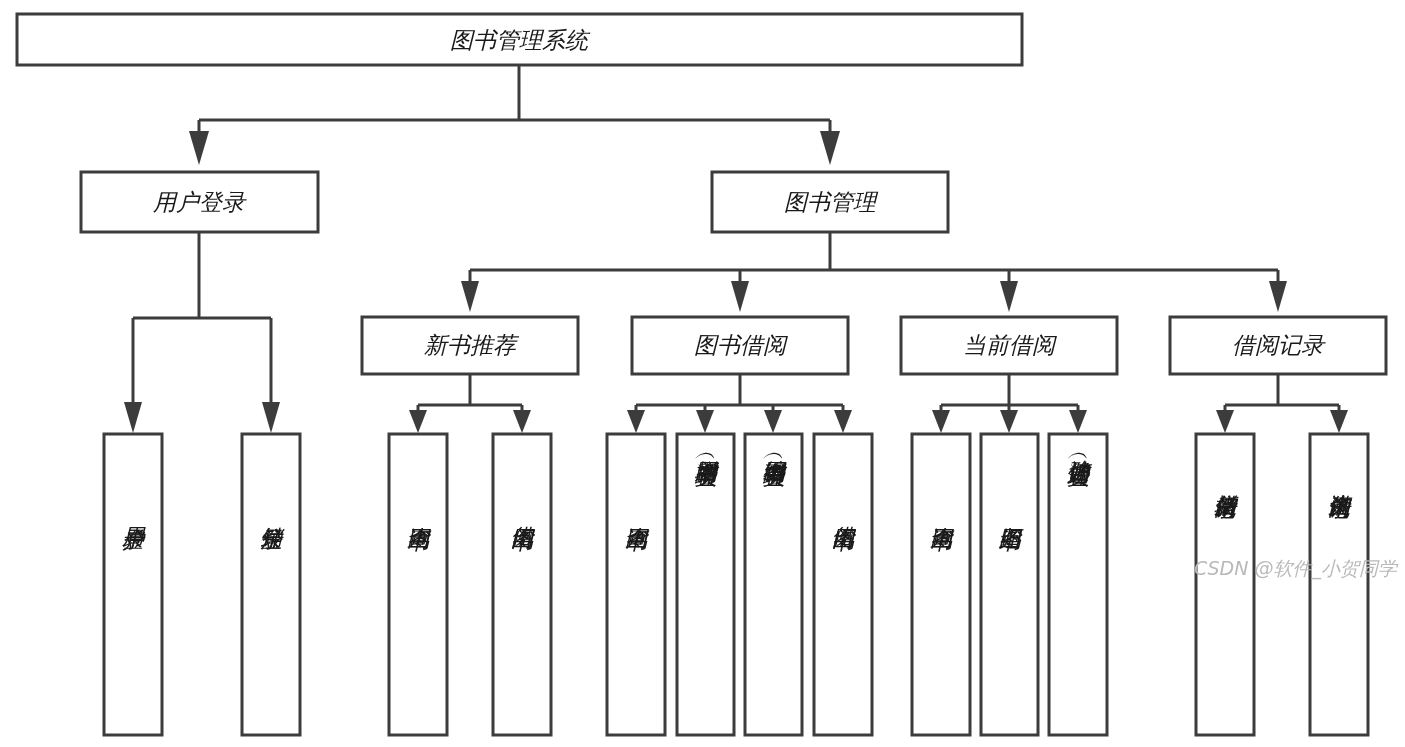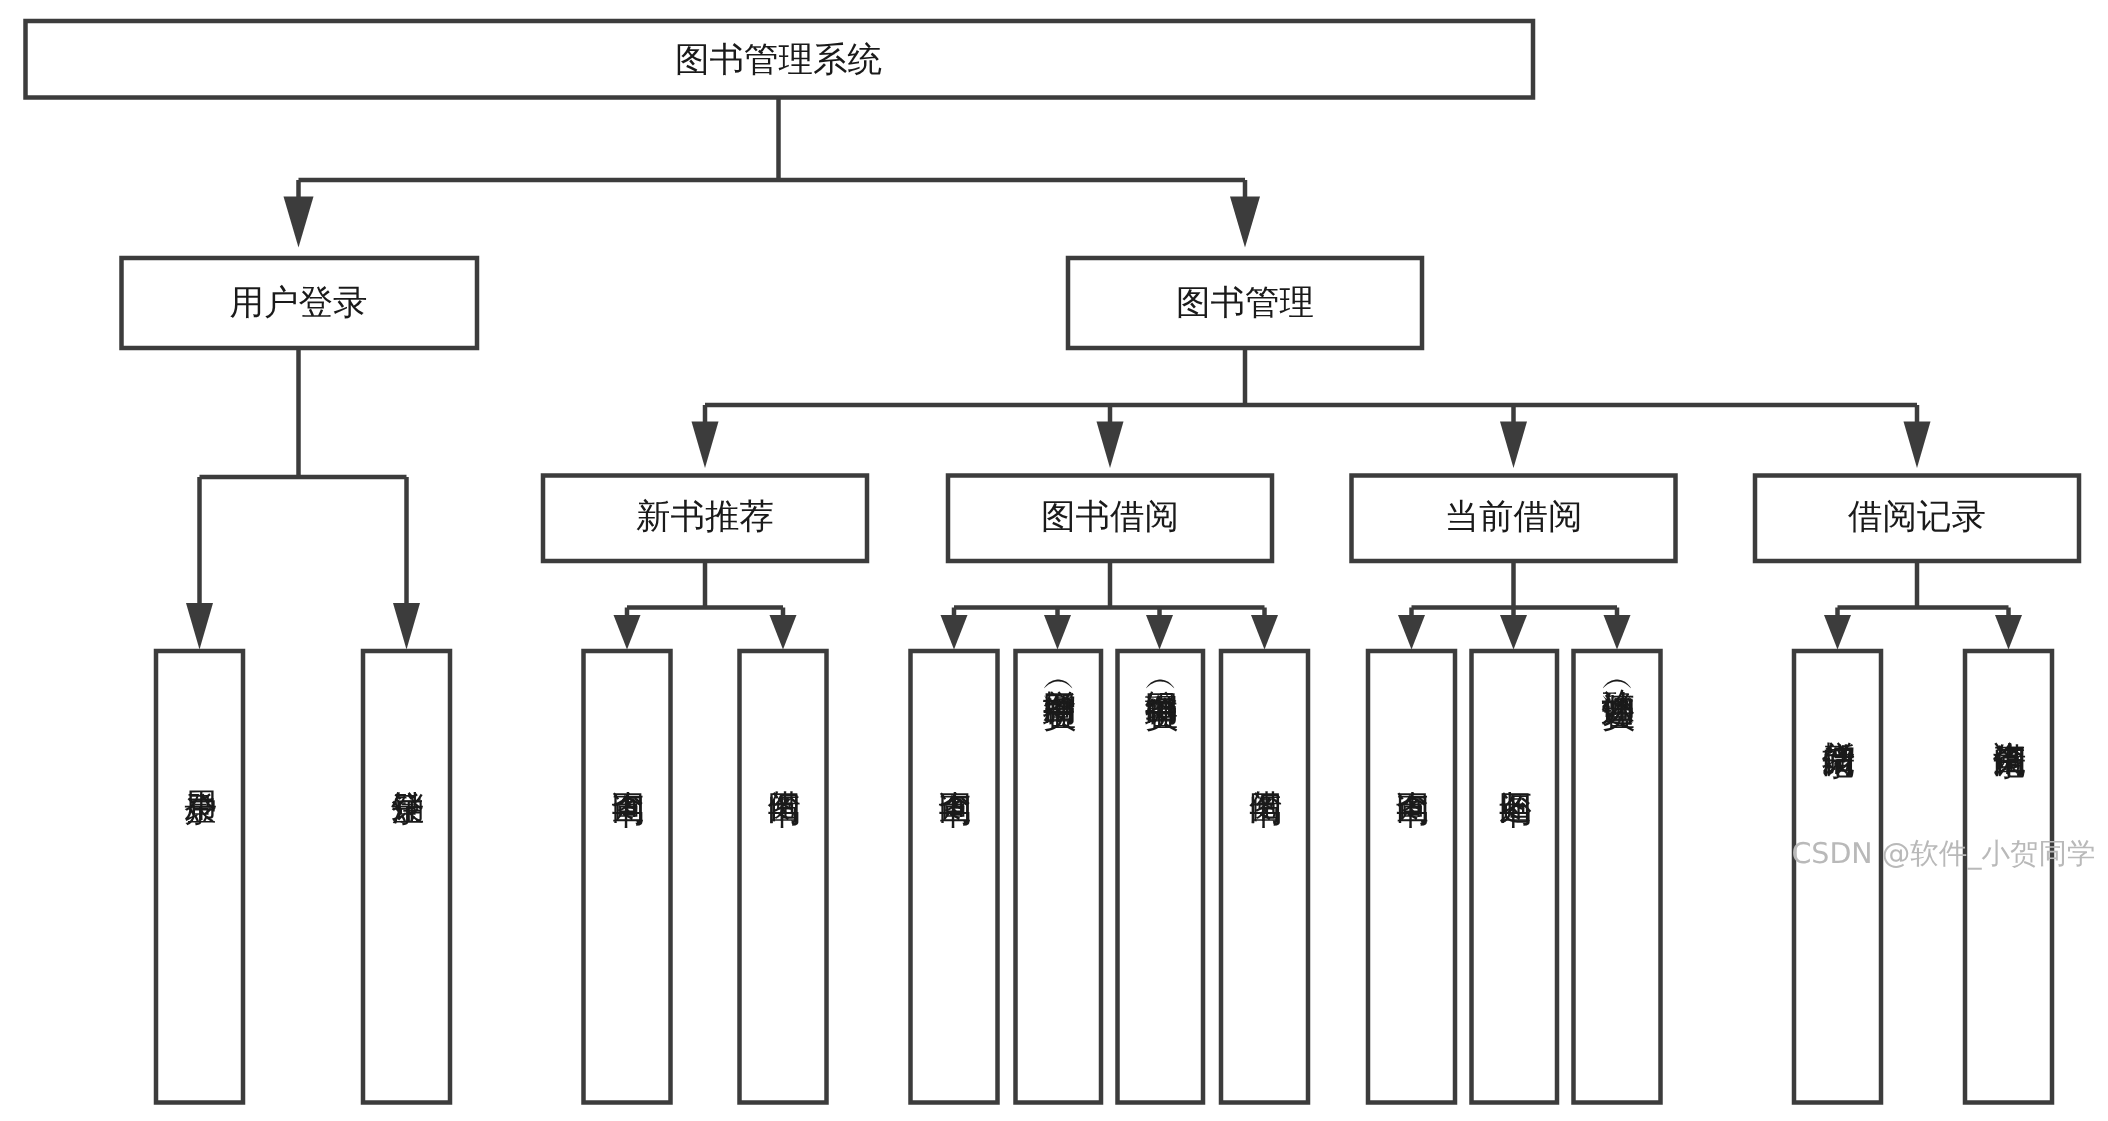--- a/index.html
+++ b/index.html
@@ -11,20 +11,21 @@
     width: 1405px;
     height: 747px;
     font-family: "DejaVu Sans", "Liberation Sans", sans-serif;
     overflow: hidden;
   }
   #diagram-root {
     position: relative;
     width: 1405px;
     height: 588px;
     background: #ffffff;
+    font-style: italic;
   }
   svg.tree-canvas {
     position: absolute;
     left: 0;
     top: 0;
     width: 1405px;
     height: 747px;
     display: block;
   }
   .node-box {

